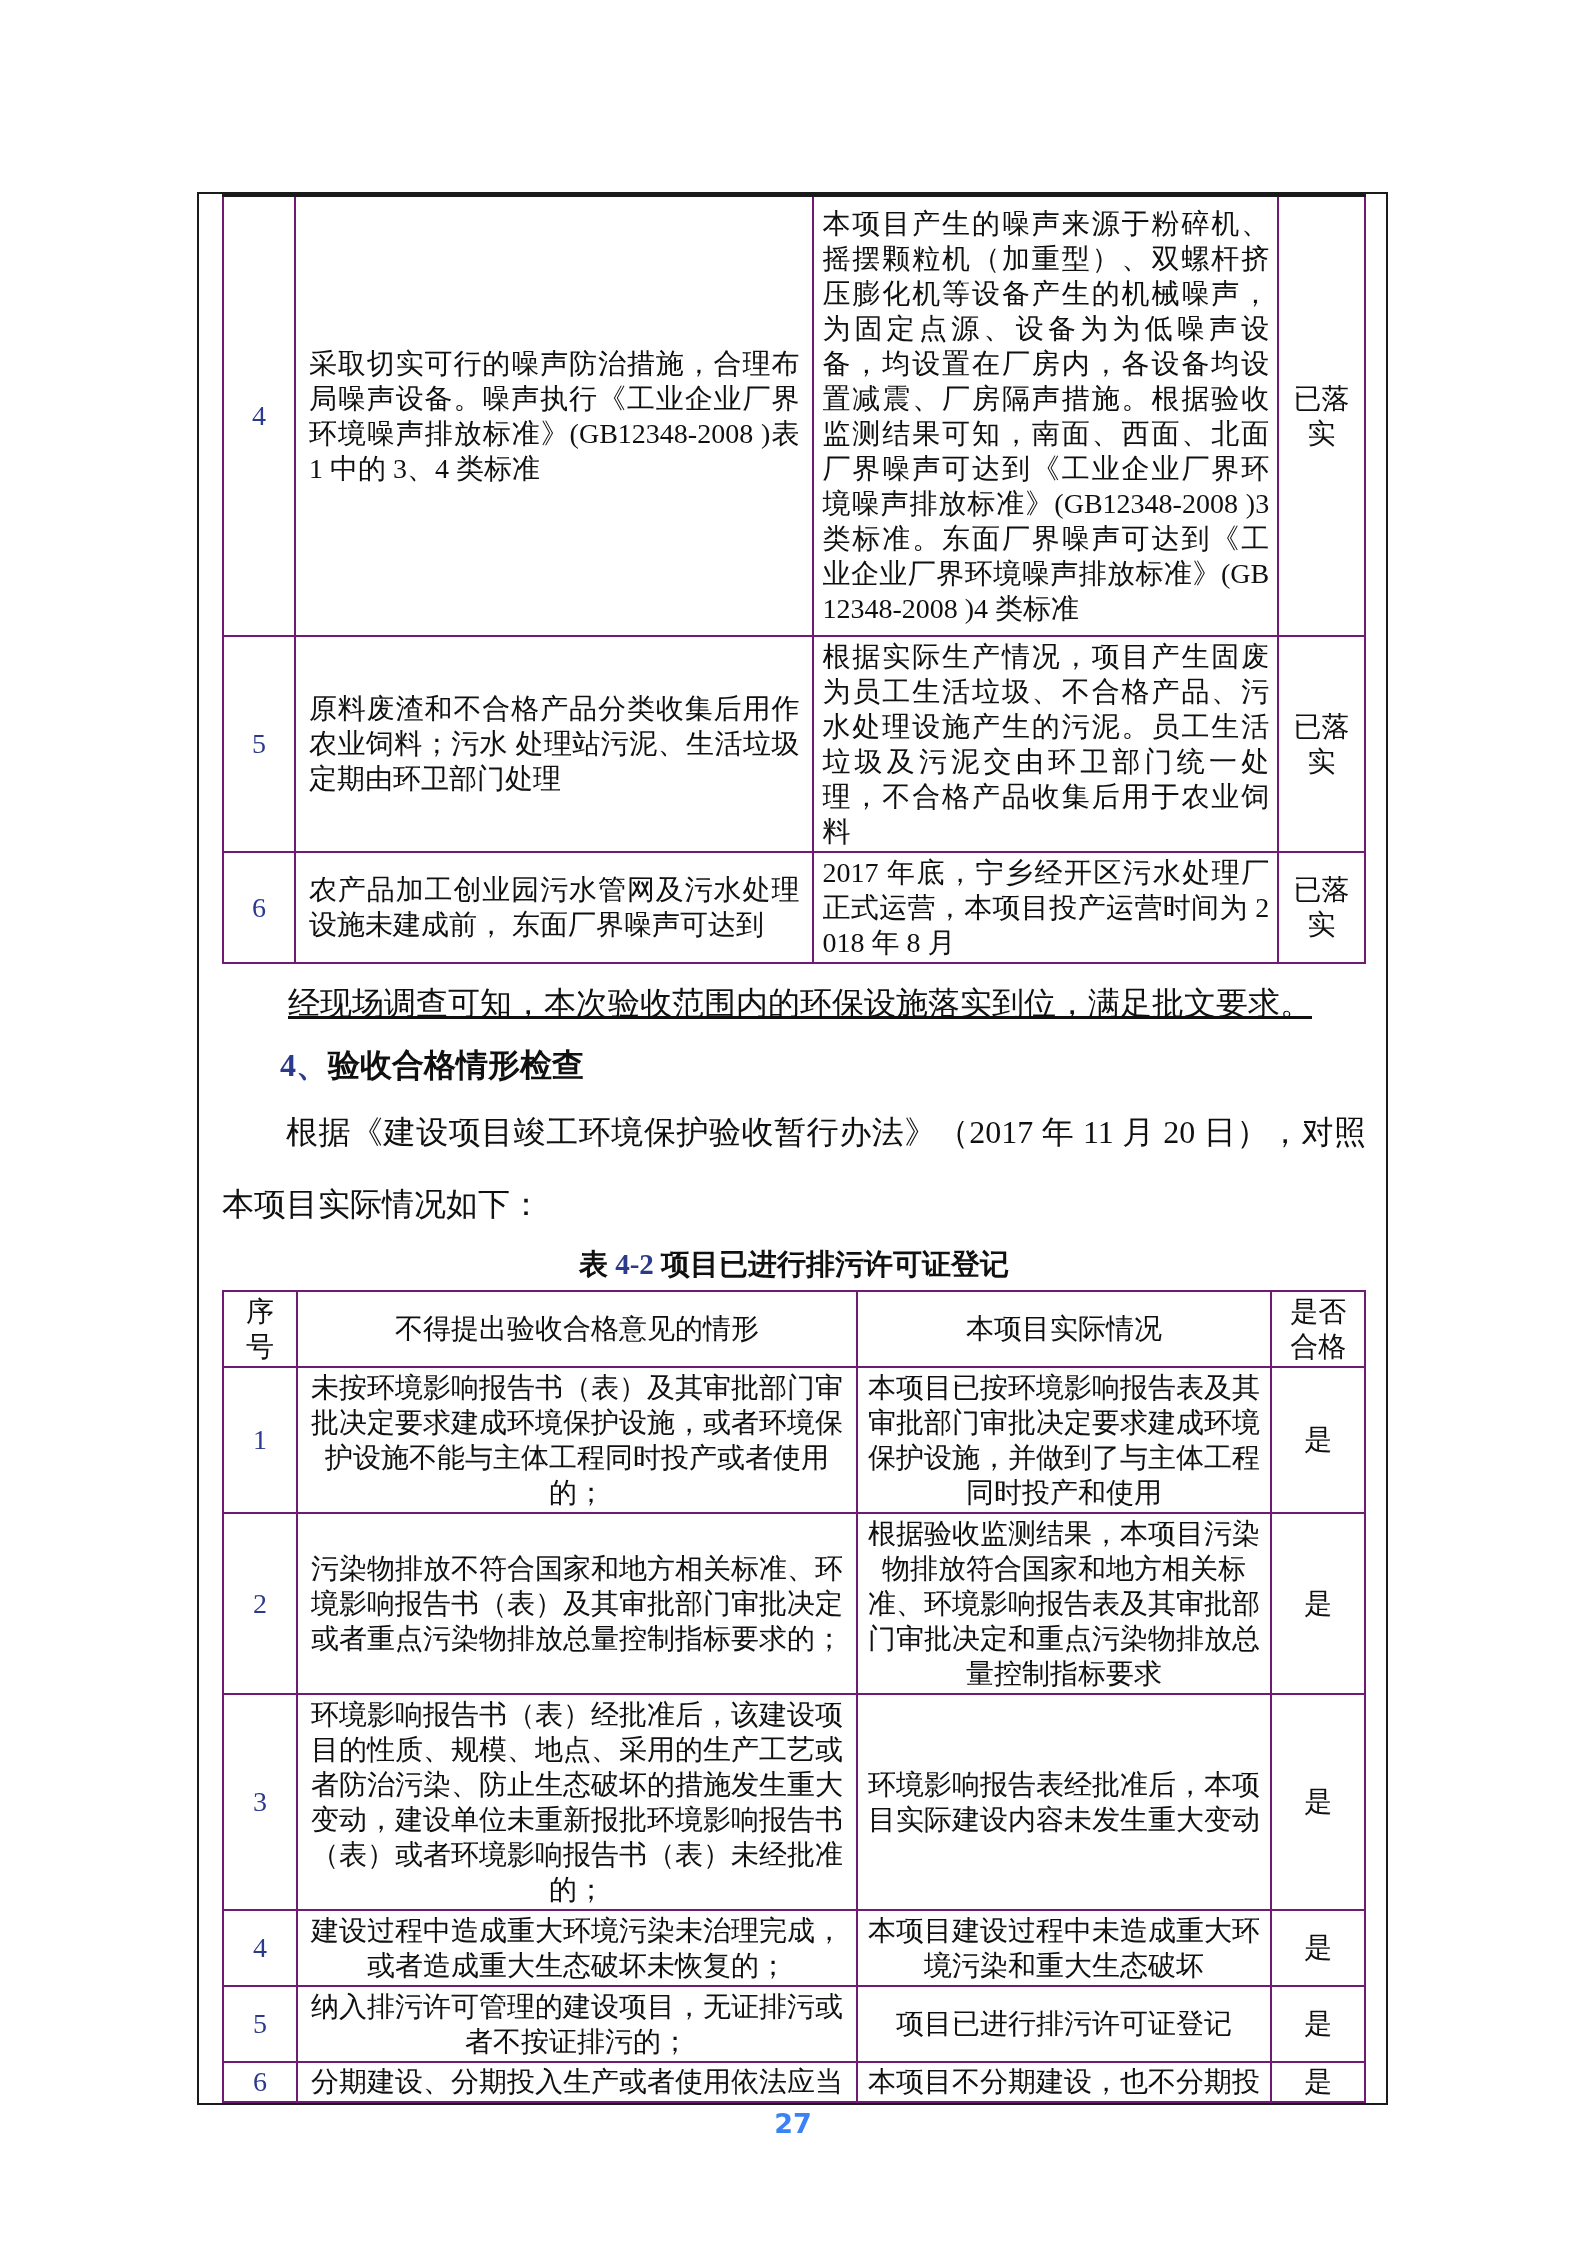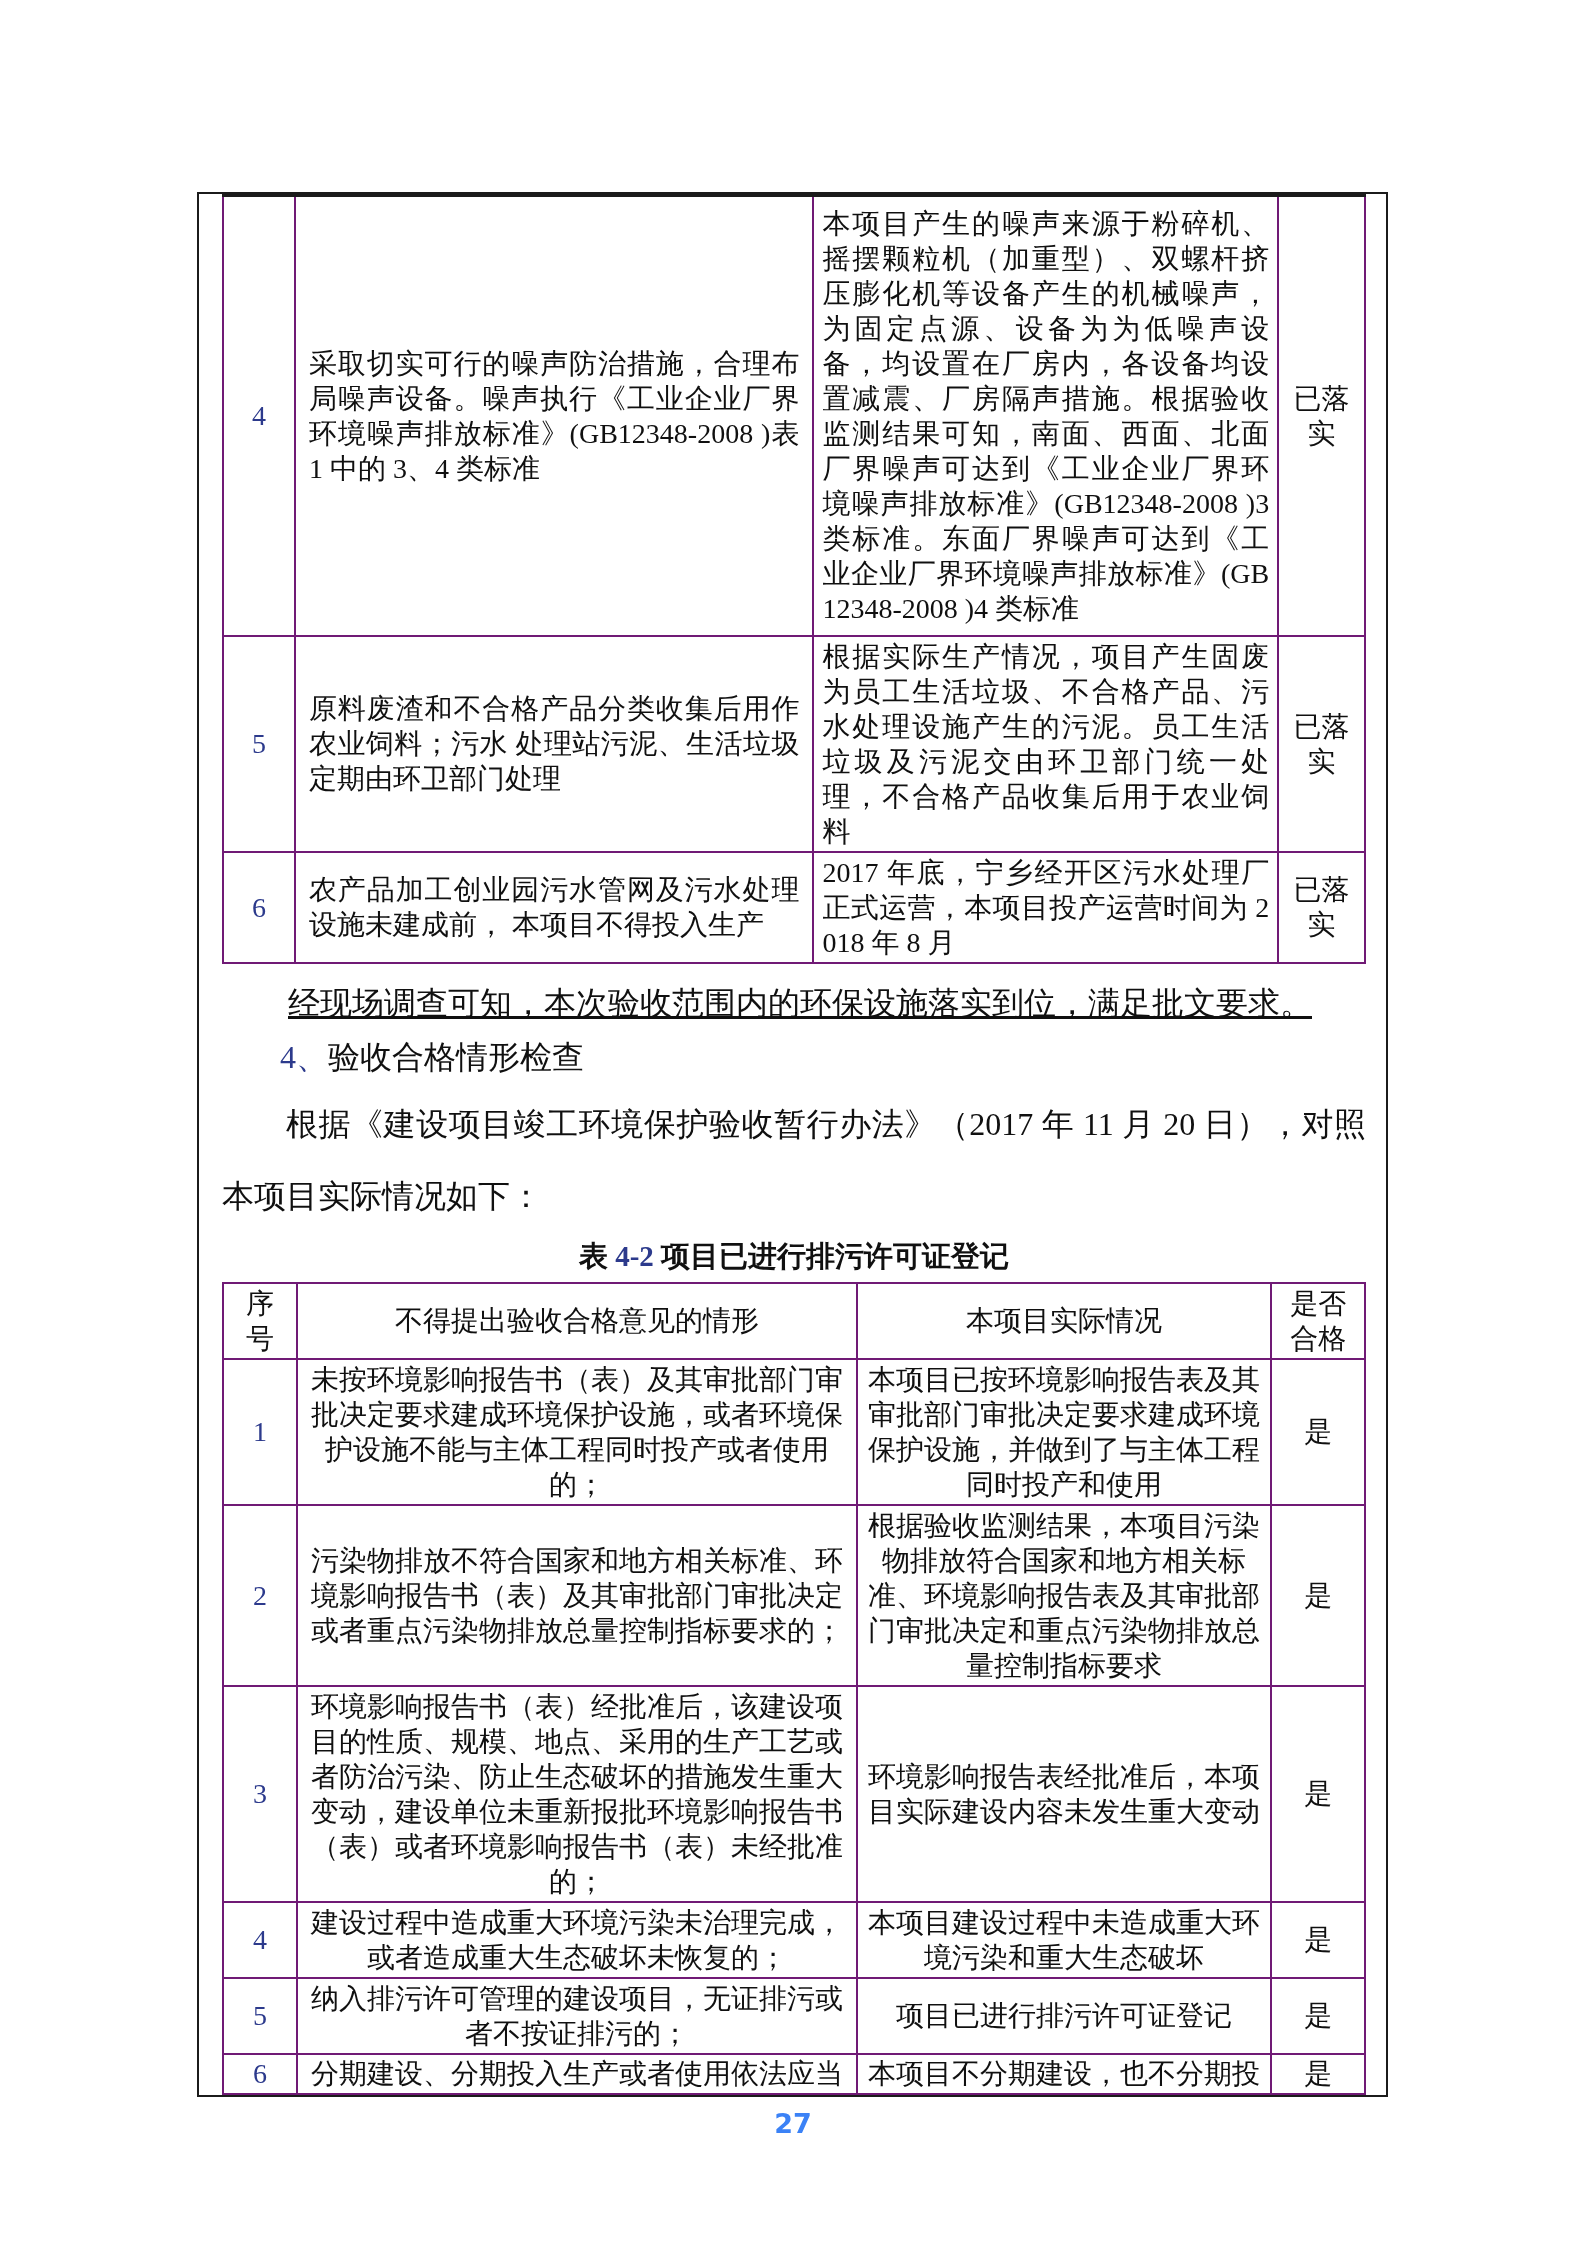--- a/index.html
+++ b/index.html
@@ -18,21 +18,21 @@
     word-break:break-all;overflow:hidden;font-weight:normal;}
   .t1{font-size:28px;line-height:35px;border-top:3px solid #1b1b1b;}
   .t1 td.no{text-align:center;vertical-align:middle;}
   .t1 td.measure{text-align:justify;text-justify:inter-ideograph;vertical-align:middle;padding:2px 13px;}
   .t1 td.impl{text-align:justify;text-justify:inter-ideograph;vertical-align:middle;padding:2px 8px;}
   .t1 td.status{text-align:center;vertical-align:middle;padding:2px 14px;}
   .t1 tr.r4{height:440px;} .t1 tr.r5{height:172px;} .t1 tr.r6{height:98px;}
 
   .para1{font-size:32px;line-height:46px;margin:16px 2px 0;text-indent:64px;
     text-align:justify;word-break:break-all;text-decoration:underline;}
-  .heading{font-size:32px;line-height:46px;margin:8px 0 0 58px;font-weight:normal;}
+  .heading{font-size:32px;line-height:46px;margin:16px 0 0 58px;font-weight:bold;}
   .para2{font-size:32px;line-height:72px;margin:8px 0 0;text-indent:64px;
     text-align:justify;word-break:break-all;font-family:Liberation Serif, serif;}
   .caption{text-align:center;font-weight:bold;font-size:29px;line-height:40px;margin:4px 0 6px;}
 
   .t2{font-size:28px;line-height:35px;}
   .t2 th{text-align:center;vertical-align:middle;}
   .t2 tr.hdr{height:66px;}
   .t2 th.h-no{padding:2px 20px;}
   .t2 th.h-q{padding:2px 14px;}
   .t2 td.no{text-align:center;vertical-align:middle;}
@@ -69,21 +69,21 @@
         <td class="status">已落实</td>
       </tr>
       <tr class="r5">
         <td class="no num">5</td>
         <td class="measure">原料废渣和不合格产品分类收集后用作农业饲料；污水 处理站污泥、生活垃圾定期由环卫部门处理</td>
         <td class="impl">根据实际生产情况，项目产生固废为员工生活垃圾、不合格产品、污水处理设施产生的污泥。员工生活垃圾及污泥交由环卫部门统一处理，不合格产品收集后用于农业饲料</td>
         <td class="status">已落实</td>
       </tr>
       <tr class="r6">
         <td class="no num">6</td>
-        <td class="measure">农产品加工创业园污水管网及污水处理设施未建成前， 本项目不得投入生产</td>
+        <td class="measure">农产品加工创业园污水管网及污水处理设施未建成前， 东面厂界噪声可达到</td>
         <td class="impl">2017 年底，宁乡经开区污水处理厂正式运营，本项目投产运营时间为 2018 年 8 月</td>
         <td class="status">已落实</td>
       </tr>
     </tbody>
   </table>
 
   <p class="para1">经现场调查可知，本次验收范围内的环保设施落实到位，满足批文要求。</p>
 
   <div class="heading">
     <span class="num">4、</span><span>验收合格情形检查</span>

